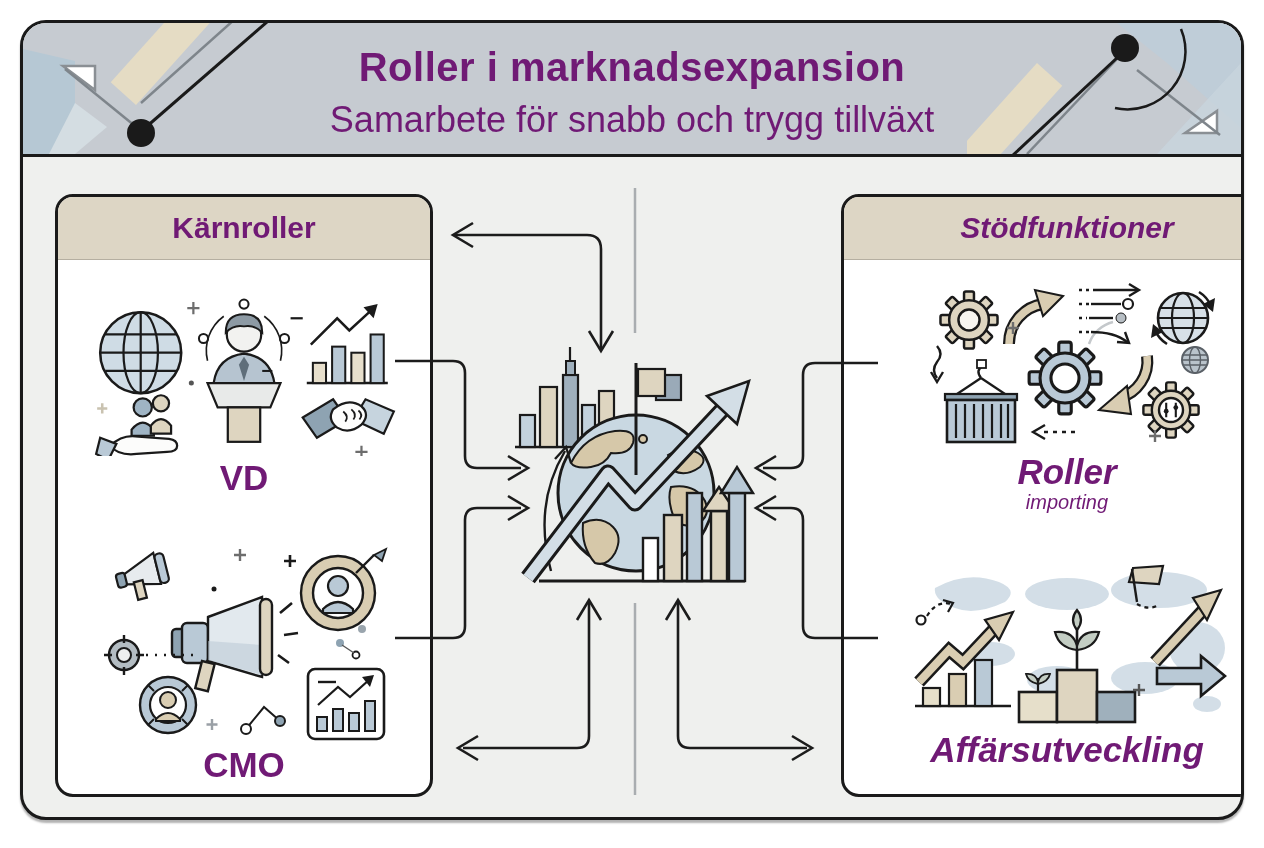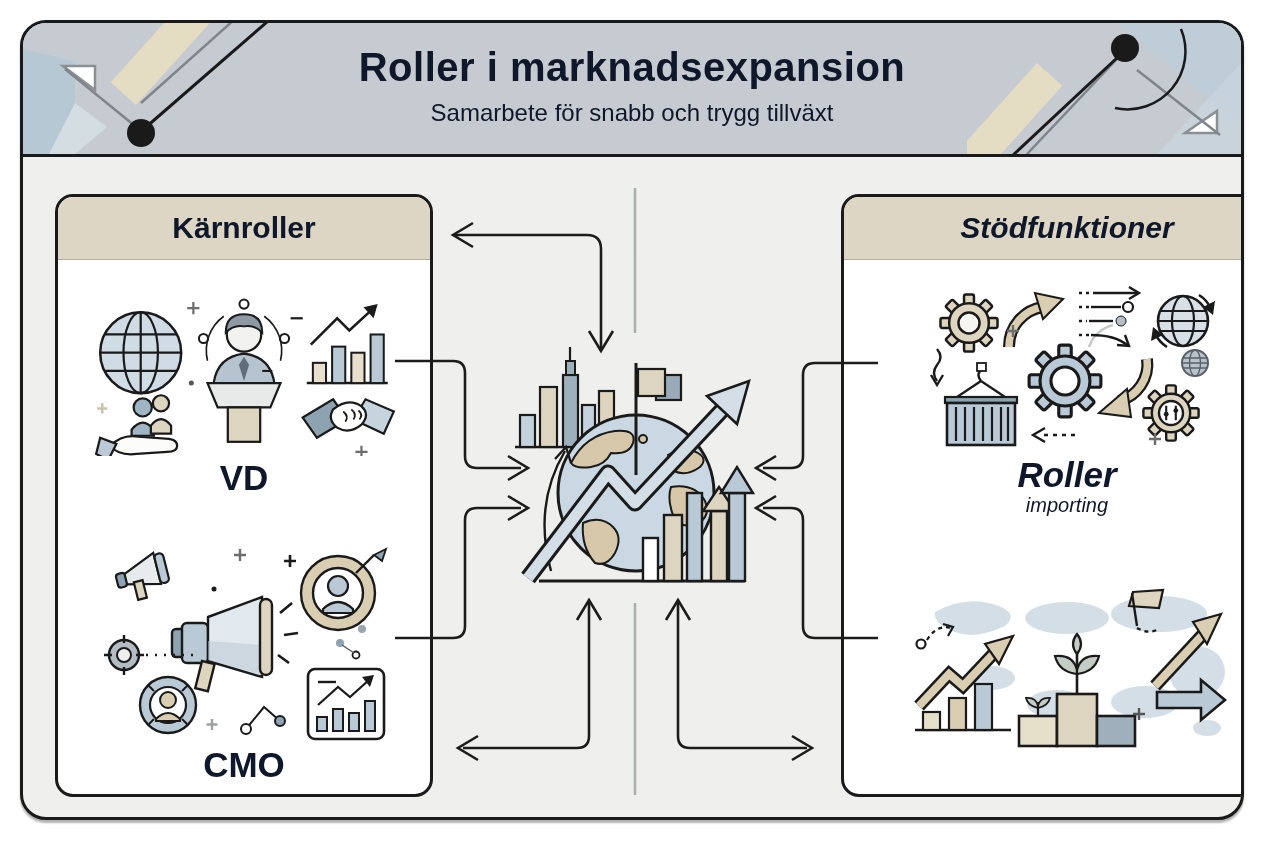--- a/index.html
+++ b/index.html
@@ -1,36 +1,36 @@
 <!DOCTYPE html>
 <html><head>
 <meta charset="utf-8">
 <style>
   html,body{margin:0;padding:0;background:#ffffff;}
   .page{position:relative;width:1264px;height:848px;background:#ffffff;overflow:hidden;
-        font-family:"Liberation Sans","DejaVu Sans",sans-serif;color:#0f172a;}
+        font-family:"Liberation Sans","DejaVu Sans",sans-serif;color:#701a75;}
   .poster{position:absolute;left:20px;top:20px;width:1224px;height:800px;
           box-sizing:border-box;border:3px solid #1a1a1a;border-radius:26px;
           background:#eff0ee;overflow:hidden;box-shadow:0 3px 2px rgba(0,0,0,.3);}
   .band{position:absolute;left:0;top:0;width:100%;height:134px;background:#c6cbd1;
         border-bottom:3px solid #1a1a1a;box-sizing:border-box;}
   .band .title{position:absolute;left:0;right:0;top:22px;text-align:center;
         font-size:40px;font-weight:bold;letter-spacing:.5px;}
-  .band .subtitle{position:absolute;left:0;right:0;top:76px;text-align:center;font-size:24px;}
+  .band .subtitle{position:absolute;left:0;right:0;top:76px;text-align:center;font-size:36px;}
   .corner{position:absolute;top:0;height:131px;}
   .corner.left{left:0;}
   .corner.right{right:0;}
   .panel{position:absolute;top:171px;width:378px;height:603px;box-sizing:border-box;
          background:#ffffff;border:3px solid #1a1a1a;border-radius:18px;overflow:hidden;
          display:flex;flex-direction:column;}
   .panel.left{left:32px;}
   .panel.right{left:818px;width:452px;font-style:italic;}
   .panel-header{height:62px;flex:0 0 62px;background:#ddd6c5;border-bottom:1px solid rgba(0,0,0,.18);
          display:flex;align-items:center;justify-content:center;font-size:30px;font-weight:bold;}
-  .role{flex:1;display:flex;flex-direction:column;align-items:center;justify-content:center;padding:24px 0 10px;}
+  .role{flex:1;display:flex;flex-direction:column;align-items:center;justify-content:center;padding:18px 0 10px;}
   .role-label{font-size:35px;font-weight:bold;line-height:1.05;margin-top:4px;}
   .role-sublabel{font-size:20px;line-height:1.1;min-height:0;}
   .overlay{position:absolute;left:0;top:0;width:1224px;height:800px;pointer-events:none;}
 </style>
 </head>
 <body>
 
 <div class="page">
   <div class="poster">
 
@@ -321,20 +321,21 @@
           <g>
             <polyline points="248,102 300,46" fill="none" stroke="#1a1a1a" stroke-width="13"></polyline>
             <polyline points="248,102 300,46" fill="none" stroke="#d9cdb2" stroke-width="8"></polyline>
             <polygon points="314,30 286,38 300,60" fill="#d9cdb2" stroke="#1a1a1a" stroke-width="2.2"></polygon>
           </g>
           <g transform="translate(250,96)">
             <polygon points="0,12 44,12 44,0 68,20 44,40 44,28 0,28" fill="#b9c9d6" stroke="#1a1a1a" stroke-width="2.6"></polygon>
           </g>
           <path d="M 232,124 l 0,12 M 226,130 l 12,0" stroke="#555" stroke-width="2.4" fill="none"></path>
         </svg>
+        <div class="role-label">Affärsutveckling</div>
         <div class="role-sublabel"></div>
       </div>
     </div>
 
     <svg class="overlay" viewBox="0 0 1224 800">
 
       <g stroke="#a9adb0" stroke-width="2.5">
         <line x1="612" y1="165" x2="612" y2="310"></line>
         <line x1="612" y1="580" x2="612" y2="772"></line>
       </g>

